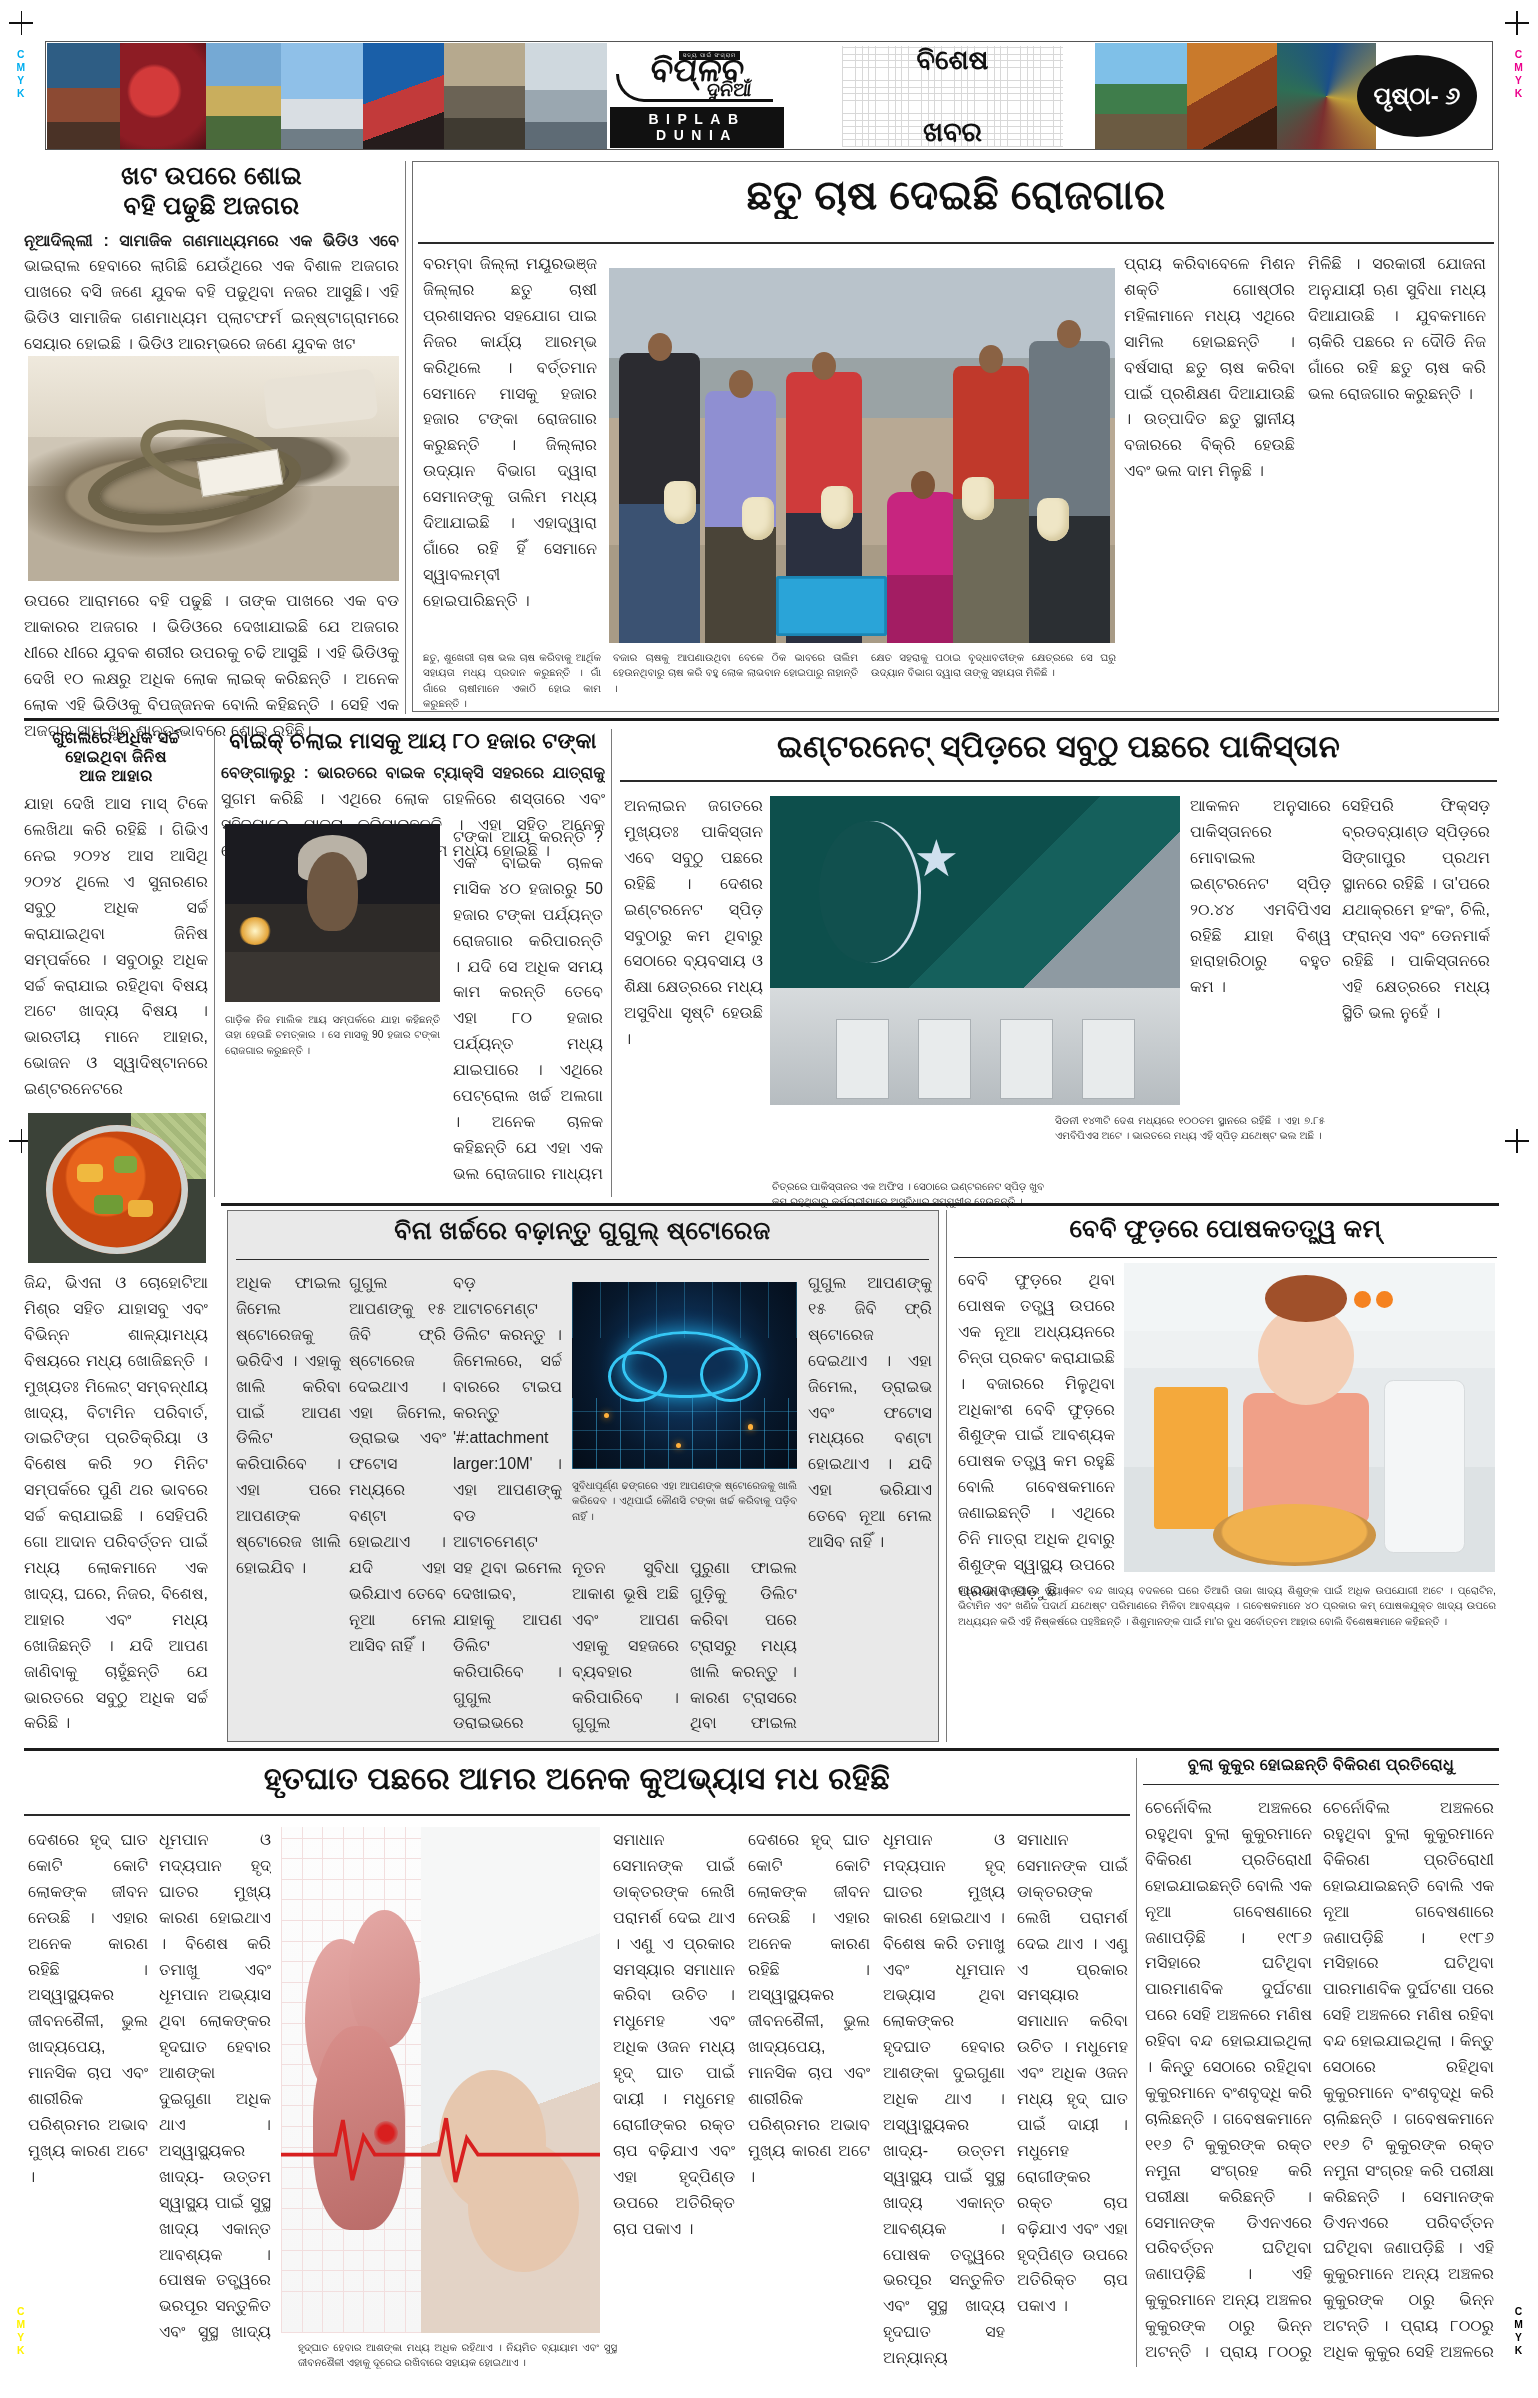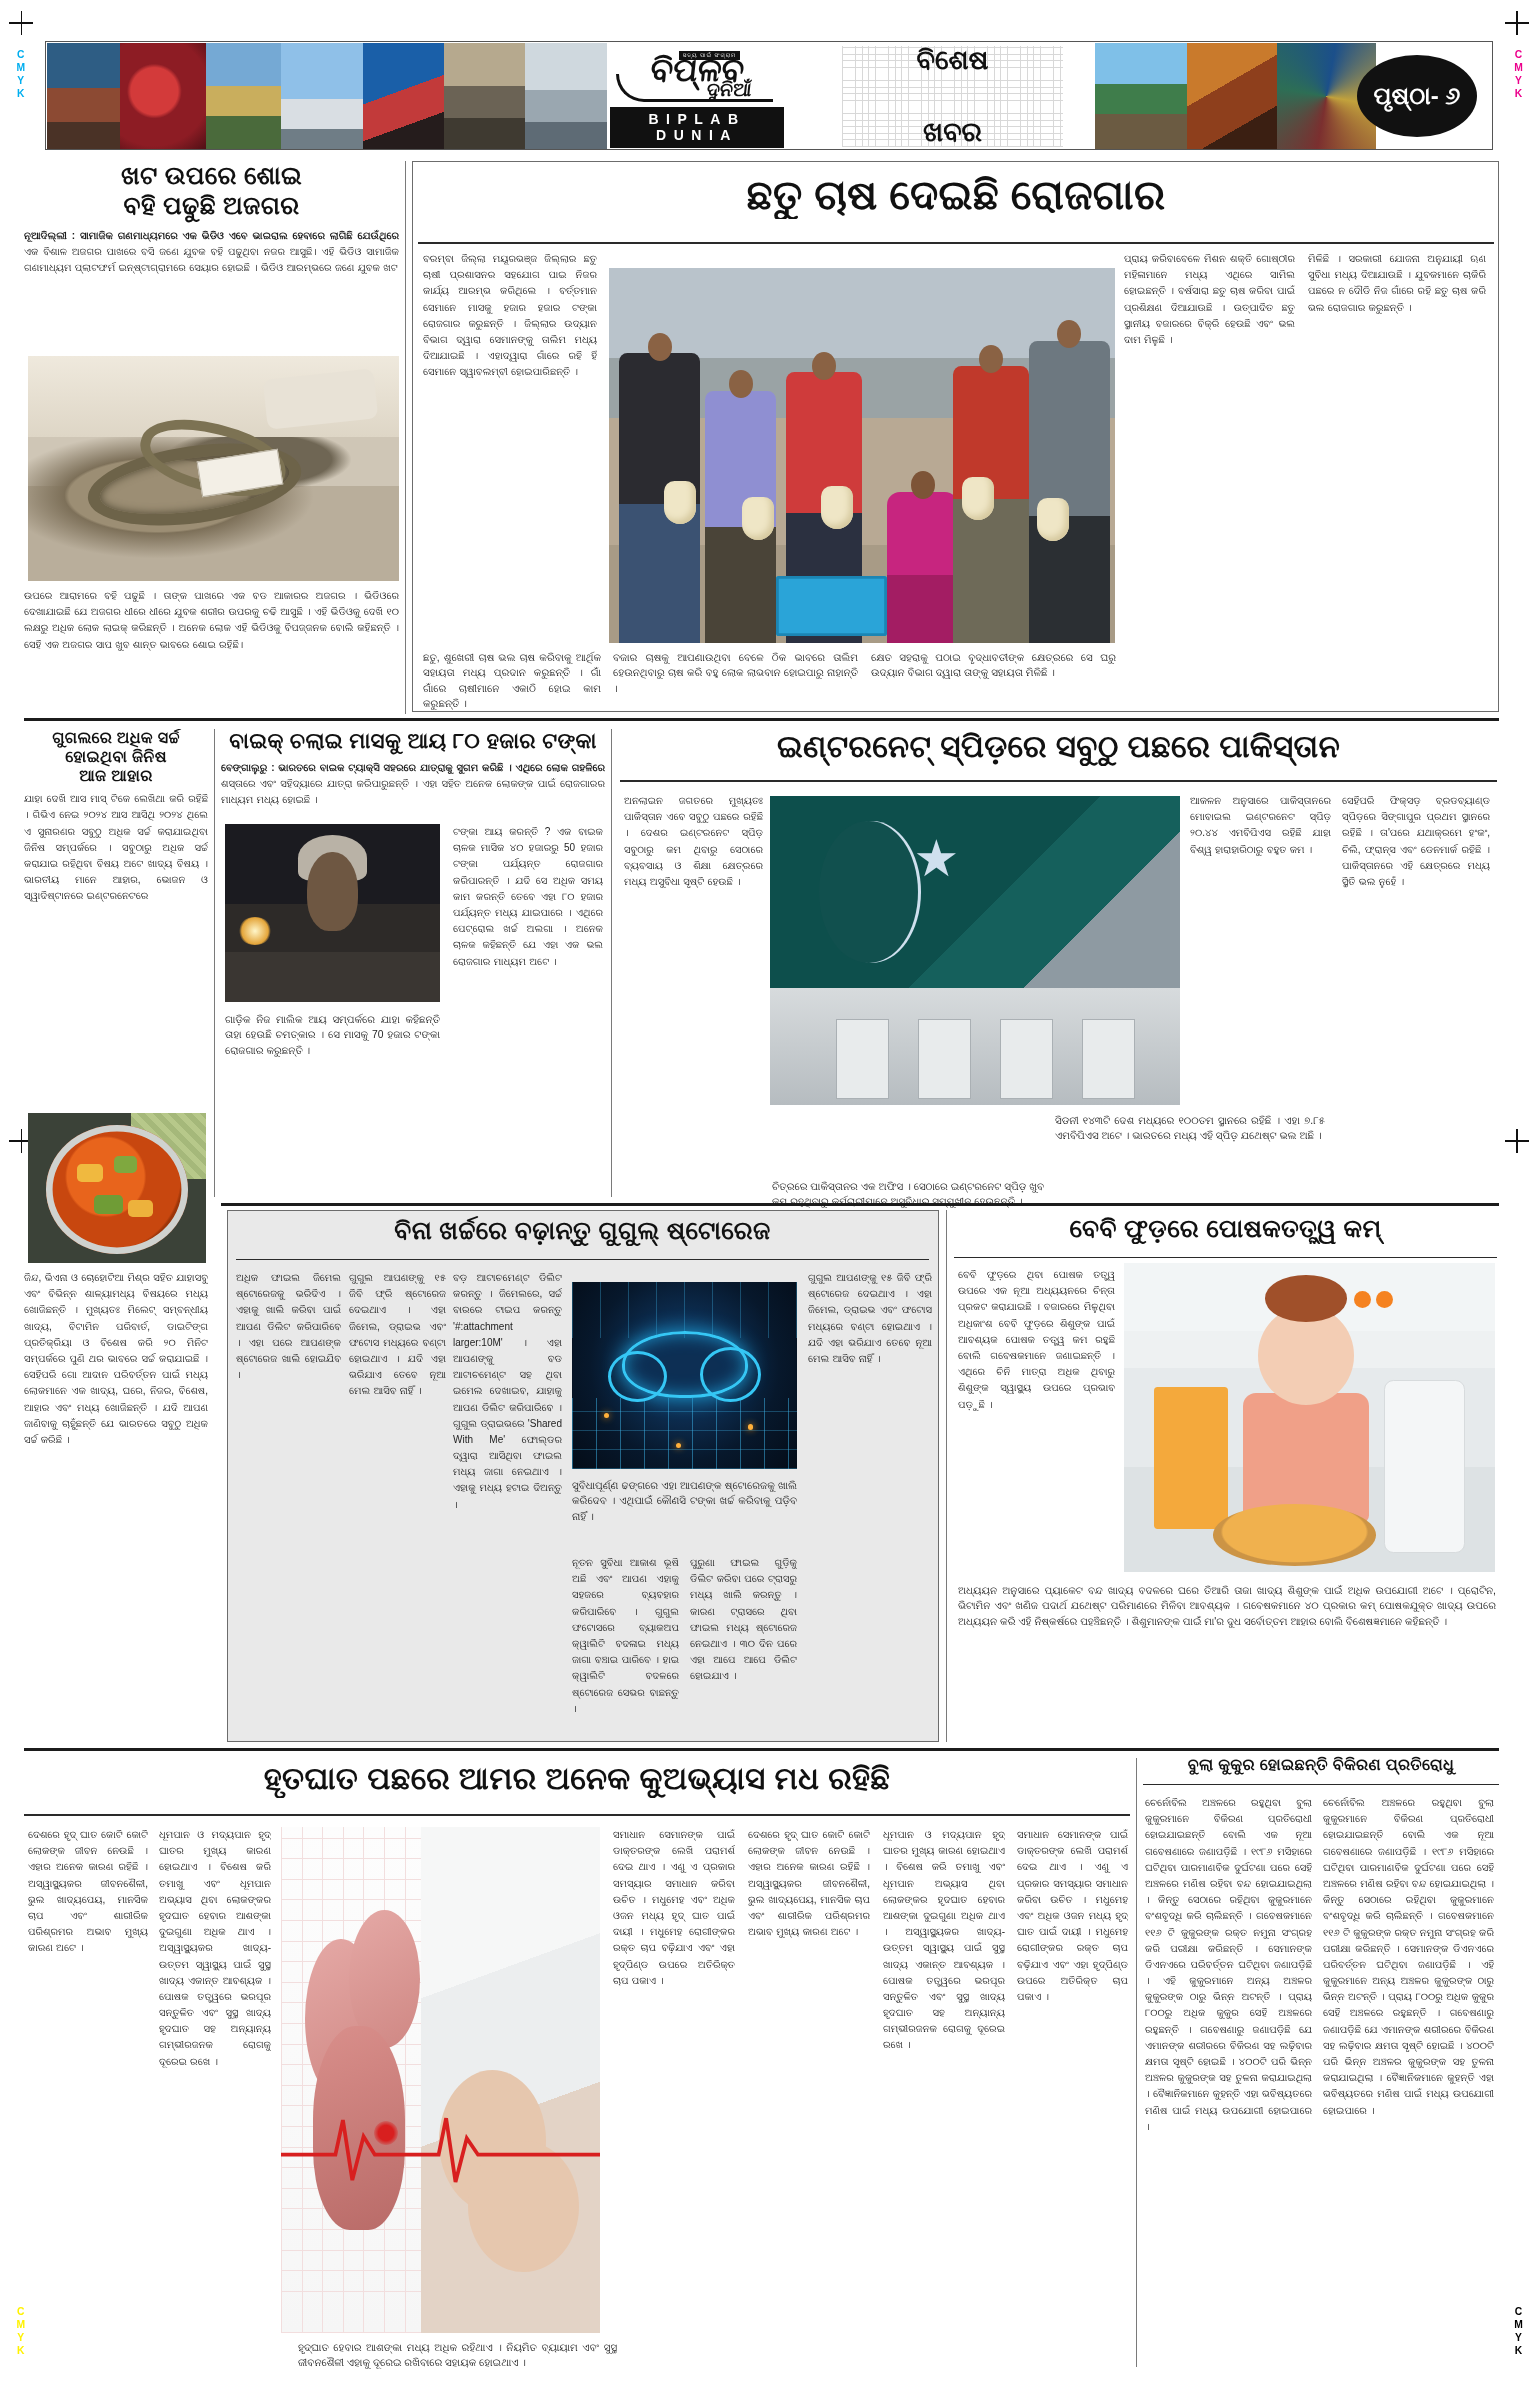--- a/index.html
+++ b/index.html
@@ -63,21 +63,21 @@
   
   .hl { color:#111; font-weight:bold; text-align:center; line-height:1.18; letter-spacing:0.3px; }
   .hl-xl { font-size:41px; }
   .hl-lg { font-size:31px; }
   .hl-md { font-size:25px; }
   .hl-sm { font-size:21.5px; }
   .hl-xs { font-size:16px; }
 
   
   .col { position:absolute; overflow:hidden; }
-  .txt { font-size:10px; line-height:1.62; color:#1d1d1d; text-align:justify;
+  .txt { font-size:16px; line-height:1.62; color:#1d1d1d; text-align:justify;
          font-family:"Liberation Sans", sans-serif; word-spacing:0.5px; }
   .txt.lead::first-line { font-weight:bold; }
   .cap { font-size:10.3px; line-height:1.5; color:#1d1d1d; text-align:justify; }
 
   
   .img { position:absolute; overflow:hidden; background:#cfcfcf; }
   .img > .inner { width:100%; height:100%; position:relative; }
 
   
   .ph-snake { background:
@@ -345,21 +345,21 @@
 
   <div class="img ph-biker" style="left:225px; top:824px; width:215px; height:178px;">
     <div class="inner">
       <div class="biker-light"></div>
       <div class="biker-helmet"></div>
       <div class="biker-head"></div>
     </div>
   </div>
 
   <div class="col" style="left:225px; top:1012px; width:215px;">
-    <div class="cap">ଗାଡ଼ିକ ନିଜ ମାଲିକ ଆୟ ସମ୍ପର୍କରେ ଯାହା କହିଛନ୍ତି ତାହା ହେଉଛି ଚମତ୍କାର । ସେ ମାସକୁ 70 ହଜାର ଟଙ୍କା ରୋଜଗାର କରୁଛନ୍ତି ।</div>
+    <div class="cap">ଗାଡ଼ିକ ନିଜ ମାଲିକ ଆୟ ସମ୍ପର୍କରେ ଯାହା କହିଛନ୍ତି ତାହା ହେଉଛି ଚମତ୍କାର । ସେ ମାସକୁ 90 ହଜାର ଟଙ୍କା ରୋଜଗାର କରୁଛନ୍ତି ।</div>
   </div>
 
   <div class="col" style="left:453px; top:824px; width:150px; height:365px;">
     <div class="txt">ଟଙ୍କା ଆୟ କରନ୍ତି ? ଏକ ବାଇକ ଚାଳକ ମାସିକ ୪୦ ହଜାରରୁ 50 ହଜାର ଟଙ୍କା ପର୍ଯ୍ୟନ୍ତ ରୋଜଗାର କରିପାରନ୍ତି । ଯଦି ସେ ଅଧିକ ସମୟ କାମ କରନ୍ତି ତେବେ ଏହା ୮୦ ହଜାର ପର୍ଯ୍ୟନ୍ତ ମଧ୍ୟ ଯାଇପାରେ । ଏଥିରେ ପେଟ୍ରୋଲ ଖର୍ଚ୍ଚ ଅଲଗା । ଅନେକ ଚାଳକ କହିଛନ୍ତି ଯେ ଏହା ଏକ ଭଲ ରୋଜଗାର ମାଧ୍ୟମ ଅଟେ ।</div>
   </div>
 
   <div class="col" style="left:620px; top:729px; width:877px;">
     <div class="hl hl-lg">ଇଣ୍ଟରନେଟ୍ ସ୍ପିଡ଼ରେ ସବୁଠୁ ପଛରେ ପାକିସ୍ତାନ</div>
   </div>
   <div class="rule-h" style="left:620px; top:780px; width:877px; height:1.9px;"></div>

